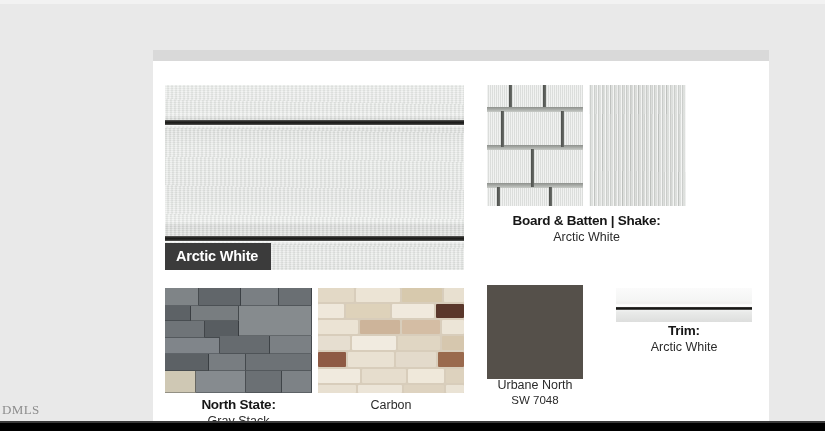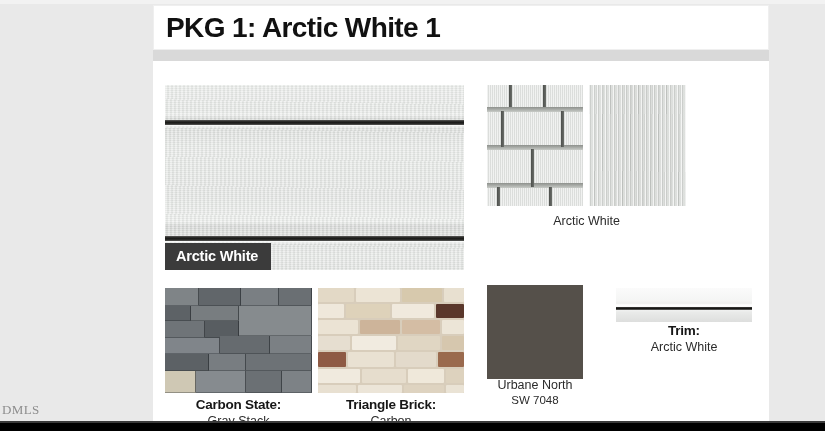--- a/index.html
+++ b/index.html
@@ -300,23 +300,20 @@
     background: #3a3a3a;
   }
 </style>
 </head>
 <body>
 
 <div id="viewport">
 
   <div class="top-strip"></div>
 
-  <div class="title-card">
-    <div class="title-text">PKG 1: Arctic White 1</div>
-  </div>
 
   <div class="gap-band"></div>
 
   <div class="content-card"></div>
 
   <div class="swatch" id="lap-siding">
     <div class="lap-grain"></div>
     <div class="lap-grain2"></div>
     <div class="lap-shadow" id="lap-shadow-1"></div>
     <div class="lap-highlight" id="lap-high-1"></div>
@@ -337,20 +334,21 @@
     <div class="shake-joint" style="left:44px; top:64px; height:38px"></div>
     <div class="shake-joint" style="left:10px; top:102px;height:19px"></div>
     <div class="shake-joint" style="left:62px; top:102px;height:19px"></div>
   </div>
 
   <div class="swatch" id="grain-panel">
     <div class="grain-tex"></div>
   </div>
 
   <div class="caption" id="cap-bandb">
+    <span class="cap-title">Board &amp; Batten | Shake:</span>
     <span class="cap-sub">Arctic White</span>
   </div>
 
   <div class="swatch" id="stone-panel">
     <div class="stone-blk" style="left:0px;  top:0px;  width:34px; height:18px; background:#7f8487"></div>
     <div class="stone-blk" style="left:34px; top:0px;  width:42px; height:18px; background:#61666a"></div>
     <div class="stone-blk" style="left:76px; top:0px;  width:38px; height:18px; background:#7a7f83"></div>
     <div class="stone-blk" style="left:114px;top:0px;  width:33px; height:18px; background:#6a6f73"></div>
 
     <div class="stone-blk" style="left:0px;  top:18px; width:26px; height:15px; background:#5d6266"></div>
@@ -368,21 +366,21 @@
     <div class="stone-blk" style="left:44px; top:66px; width:37px; height:17px; background:#787d81"></div>
     <div class="stone-blk" style="left:81px; top:66px; width:66px; height:17px; background:#6d7276"></div>
 
     <div class="stone-blk" style="left:0px;  top:83px; width:31px; height:22px; background:#cfc8b4"></div>
     <div class="stone-blk" style="left:31px; top:83px; width:50px; height:22px; background:#868b8f"></div>
     <div class="stone-blk" style="left:81px; top:83px; width:36px; height:22px; background:#6b7074"></div>
     <div class="stone-blk" style="left:117px;top:83px; width:30px; height:22px; background:#7d8286"></div>
   </div>
 
   <div class="caption" id="cap-stone">
-    <span class="cap-title">Carbon State:</span>
+    <span class="cap-title">North State:</span>
     <span class="cap-sub">Gray Stack</span>
   </div>
 
   <div class="swatch" id="brick-panel">
     <div class="brick" style="left:0px;  top:0px;  width:36px; height:14px; background:#e3d9c6"></div>
     <div class="brick" style="left:38px; top:0px;  width:44px; height:14px; background:#ece4d5"></div>
     <div class="brick" style="left:84px; top:0px;  width:40px; height:14px; background:#d7c9ad"></div>
     <div class="brick" style="left:126px;top:0px;  width:20px; height:14px; background:#e8e0d0"></div>
 
     <div class="brick" style="left:0px;  top:16px; width:26px; height:14px; background:#efe8db"></div>
@@ -410,21 +408,20 @@
     <div class="brick" style="left:90px; top:81px; width:36px; height:14px; background:#efe8da"></div>
     <div class="brick" style="left:128px;top:81px; width:18px; height:14px; background:#ddd2be"></div>
 
     <div class="brick" style="left:0px;  top:97px; width:38px; height:8px;  background:#e8e0d1"></div>
     <div class="brick" style="left:40px; top:97px; width:44px; height:8px;  background:#ece5d8"></div>
     <div class="brick" style="left:86px; top:97px; width:40px; height:8px;  background:#ded3c0"></div>
     <div class="brick" style="left:128px;top:97px; width:18px; height:8px;  background:#eae3d5"></div>
   </div>
 
   <div class="caption" id="cap-brick">
-    <span class="cap-title">Triangle Brick:</span>
     <span class="cap-sub">Carbon</span>
   </div>
 
   <div class="swatch" id="door-swatch"></div>
 
   <div class="caption" id="cap-door">
     <span class="cap-sub">Urbane North</span>
     <span class="cap-sub2">SW 7048</span>
   </div>
 

